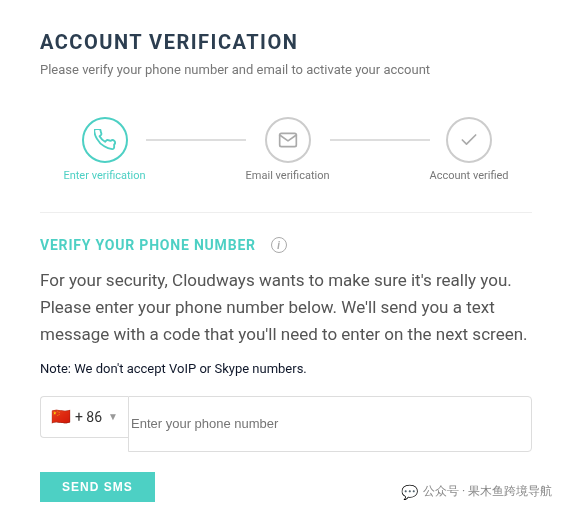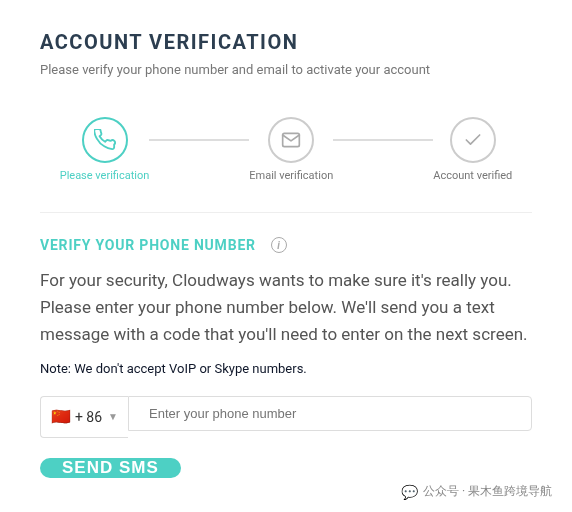--- a/index.html
+++ b/index.html
@@ -146,34 +146,34 @@
     }
     .chevron {
       font-size: 10px;
       color: #999;
       margin-left: 2px;
     }
     .phone-input {
       flex: 1;
       border: 1px solid #ddd;
       border-radius: 0 4px 4px 0;
-      padding: 0 20px;
+      padding: 0 2px;
       font-size: 13px;
       color: #aaa;
       outline: none;
-      height: 35px;
+      height: 56px;
     }
     
     .send-sms-btn {
       background: #4dd0c4;
       color: #fff;
       border: none;
-      border-radius: 10px;
-      padding: 0 22px;
-      font-size: 17px;
+      border-radius: 0;
+      padding: 8px 22px;
+      font-size: 12px;
       font-weight: 700;
       letter-spacing: 1px;
       cursor: pointer;
       text-transform: uppercase;
     }
     
     .watermark {
       position: fixed;
       bottom: 12px;
       right: 20px;
@@ -203,21 +203,21 @@
   </div>
 
   <div class="steps-container">
 
     <div class="step">
       <div class="step-icon active">
         <svg width="22" height="22" viewBox="0 0 24 24" fill="none" stroke="#4dd0c4" stroke-width="2" stroke-linecap="round" stroke-linejoin="round">
           <path d="M22 16.92v3a2 2 0 01-2.18 2 19.79 19.79 0 01-8.63-3.07A19.5 19.5 0 013.31 10.8 19.79 19.79 0 01.24 2.18 2 2 0 012.22 0h3a2 2 0 012 1.72c.127.96.361 1.903.7 2.81a2 2 0 01-.45 2.11L6.09 7.91a16 16 0 006 6l1.27-1.27a2 2 0 012.11-.45c.907.339 1.85.573 2.81.7A2 2 0 0122 16.92z"></path>
         </svg>
       </div>
-      <div class="step-label active">Please verification</div>
+      <div class="step-label active">Enter verification</div>
     </div>
 
     <div class="step-connector"></div>
 
     <div class="step">
       <div class="step-icon">
         <svg width="20" height="20" viewBox="0 0 24 24" fill="none" stroke="#aaa" stroke-width="2" stroke-linecap="round" stroke-linejoin="round">
           <path d="M4 4h16c1.1 0 2 .9 2 2v12c0 1.1-.9 2-2 2H4c-1.1 0-2-.9-2-2V6c0-1.1.9-2 2-2z"></path>
           <polyline points="22,6 12,13 2,6"></polyline>
         </svg>

